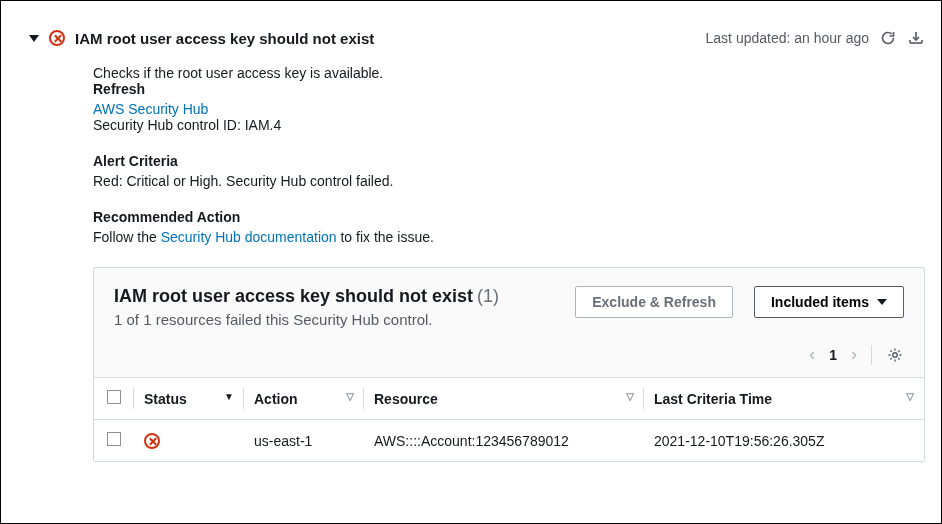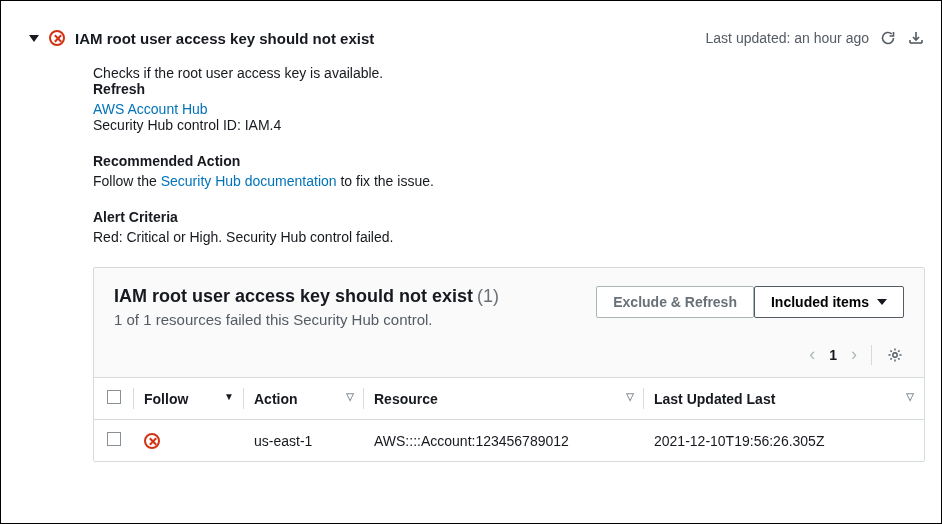--- a/index.html
+++ b/index.html
@@ -46,21 +46,21 @@
     border: 1px solid #d5dbdb; background: #fafafa;
     border-radius: 2px;
     padding: 0;
   }
   .panel-header {
     display: flex; align-items: flex-start; padding: 18px 20px 14px 20px;
   }
   .panel-title { font-size: 18px; font-weight: 700; }
   .panel-count { color: #687078; font-weight: 400; }
   .panel-sub { font-size: 15px; color: #545b64; margin-top: 4px; }
-  .panel-actions { margin-left: auto; display: flex; gap: 0; }
+  .panel-actions { margin-left: auto; display: flex; gap: 21px; }
   .btn {
     font-size: 14px; padding: 7px 16px; border: 1px solid #545b64;
     background: #fff; cursor: pointer; border-radius: 2px; font-weight: 700;
     display: inline-flex; align-items: center; gap: 8px;
   }
   .btn.secondary { color: #687078; border-color: #aab7b8; }
   .btn .mini-caret {
     width: 0; height: 0;
     border-left: 5px solid transparent;
     border-right: 5px solid transparent;
@@ -117,34 +117,34 @@
         </svg>
       </span>
     </div>
   </div>
 
   <div class="details">
     <div class="desc">Checks if the root user access key is available.</div>
 
     <div class="section">
       <div class="section-label">Refresh</div>
-      <div><a class="link">AWS Account Hub</a></div>
+      <div><a class="link">AWS Security Hub</a></div>
       <div>Security Hub control ID: IAM.4</div>
+    </div>
+
+    <div class="section">
+      <div class="section-label">Alert Criteria</div>
+      <div>Red: Critical or High. Security Hub control failed.</div>
     </div>
 
     <div class="section">
       <div class="section-label">Recommended Action</div>
       <div>
         <span>Follow the </span><a class="link">Security Hub documentation</a><span> to fix the issue.</span>
       </div>
-    </div>
-
-    <div class="section">
-      <div class="section-label">Alert Criteria</div>
-      <div>Red: Critical or High. Security Hub control failed.</div>
     </div>
   </div>
 
   <div class="panel">
     <div class="panel-header">
       <div>
         <span class="panel-title">IAM root user access key should not exist</span>
         <span class="panel-title panel-count">(1)</span>
         <div class="panel-sub">1 of 1 resources failed this Security Hub control.</div>
       </div>
@@ -167,24 +167,24 @@
           <circle cx="8" cy="8" r="2.2"></circle>
           <path d="M8 1.5v2M8 12.5v2M1.5 8h2M12.5 8h2M3.4 3.4l1.4 1.4M11.2 11.2l1.4 1.4M12.6 3.4l-1.4 1.4M4.8 11.2l-1.4 1.4"></path>
         </svg>
       </span>
     </div>
 
     <table>
       <thead>
         <tr>
           <th class="col-check"><span class="checkbox"></span></th>
-          <th class="col-status sorted"><span>Follow</span><span class="sort">▼</span></th>
+          <th class="col-status sorted"><span>Status</span><span class="sort">▼</span></th>
           <th class="col-region"><span>Action</span><span class="sort">▽</span></th>
           <th class="col-resource"><span>Resource</span><span class="sort">▽</span></th>
-          <th><span>Last Updated Last</span><span class="sort">▽</span></th>
+          <th><span>Last Criteria Time</span><span class="sort">▽</span></th>
         </tr>
       </thead>
       <tbody>
         <tr>
           <td class="col-check"><span class="checkbox"></span></td>
           <td>
               <div class="status-critical"></div>
             </td>
           <td>us-east-1</td>
           <td>AWS::::Account:123456789012</td>

